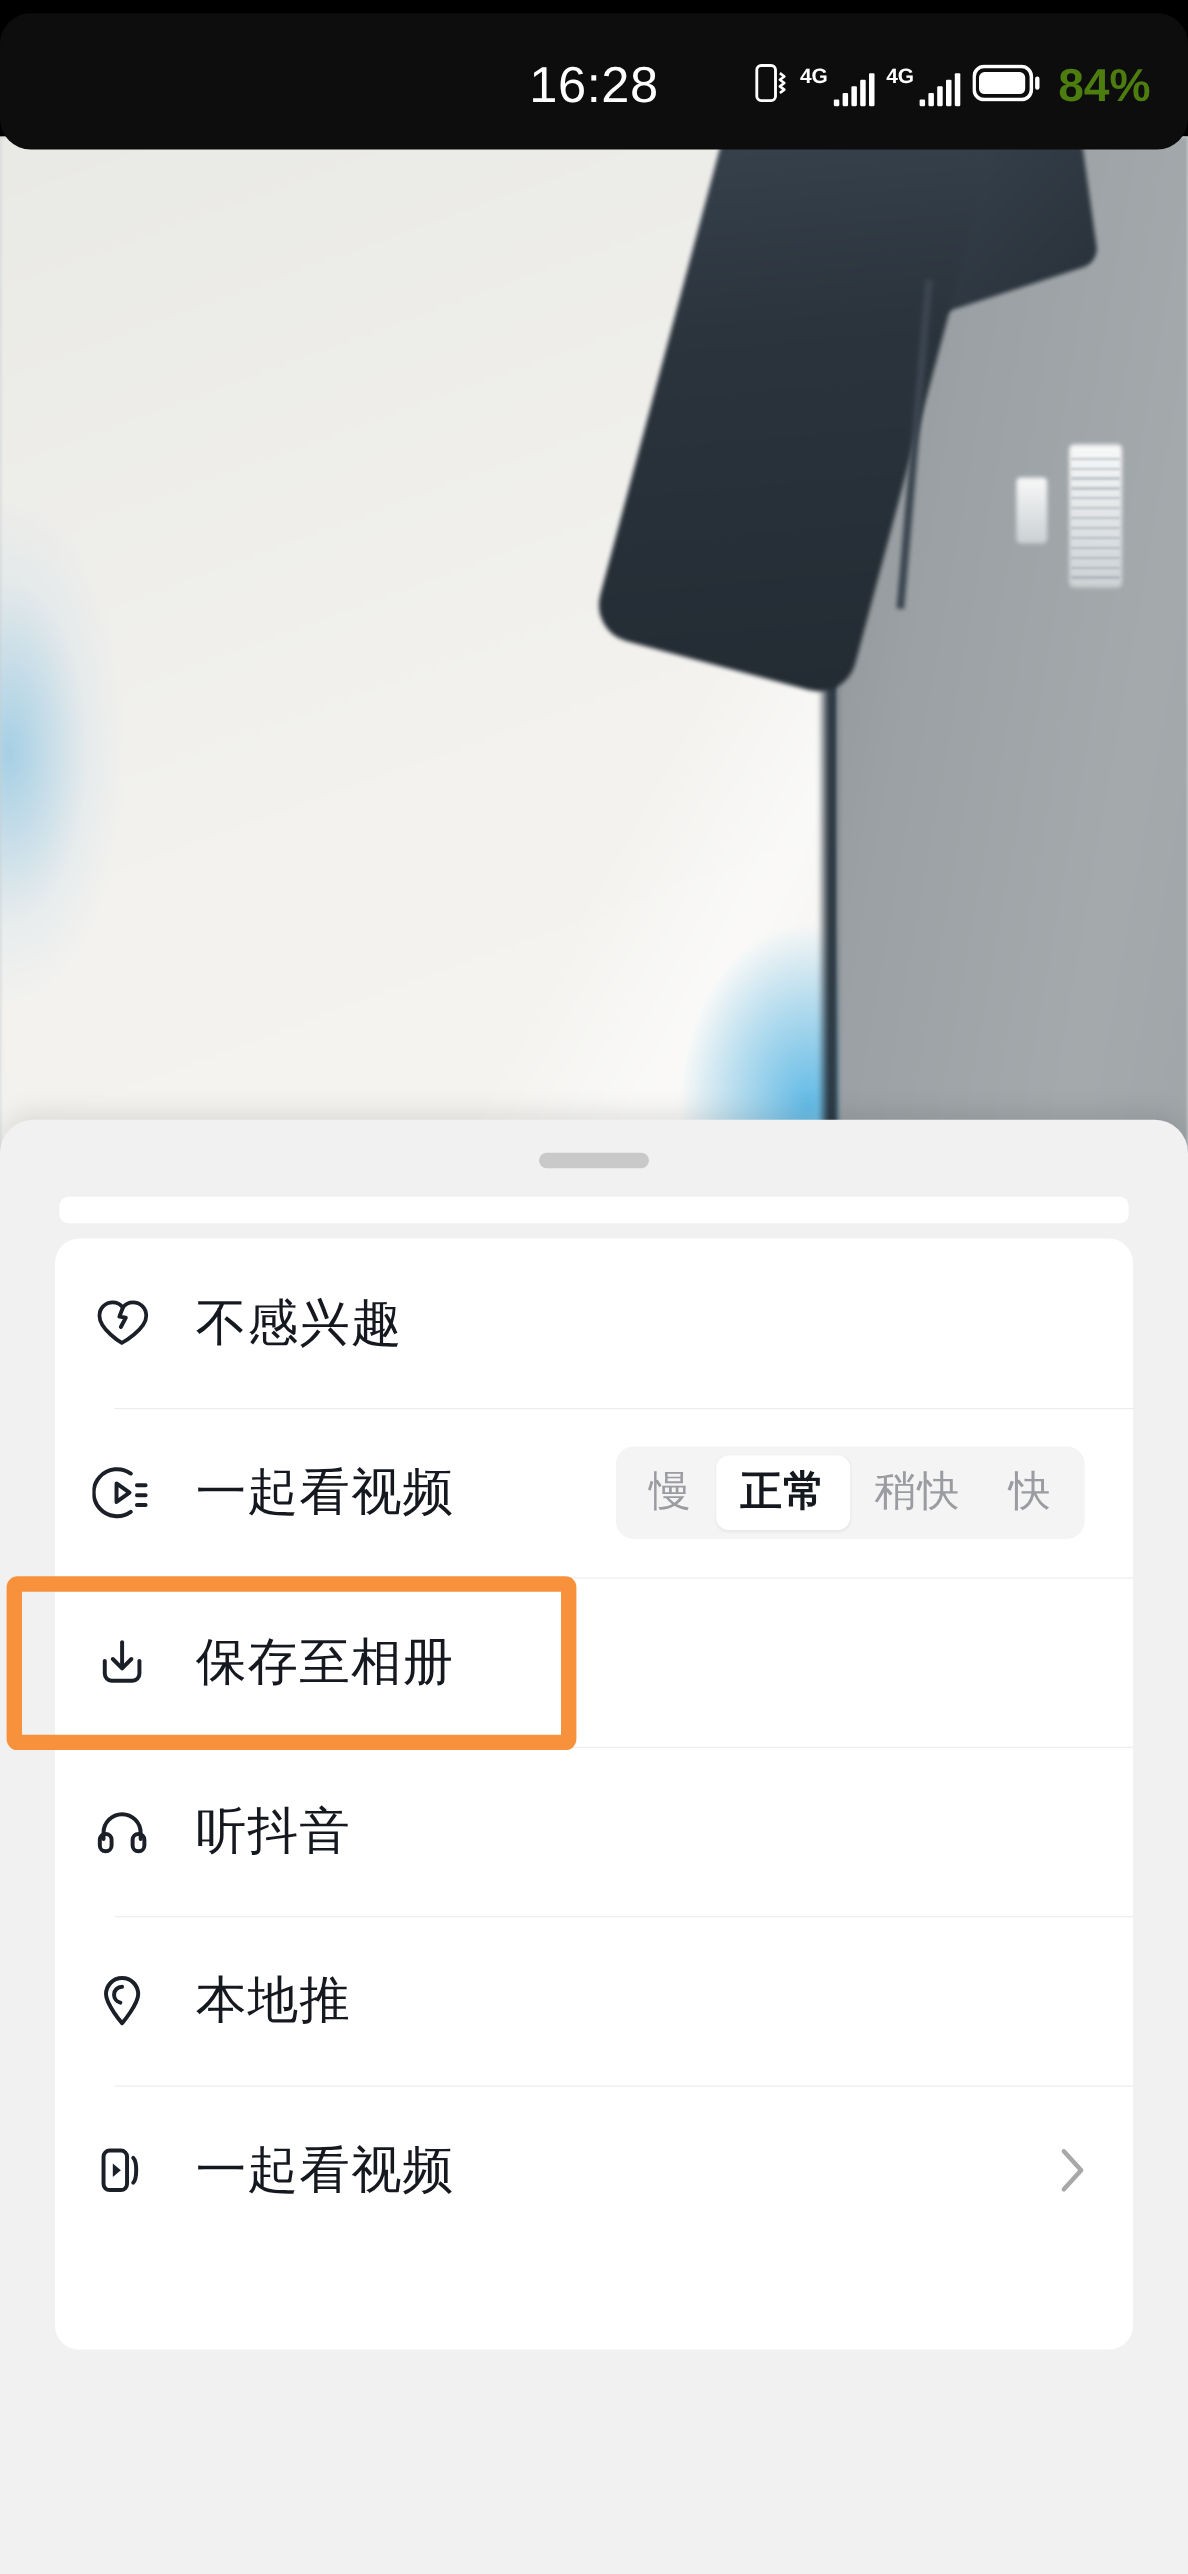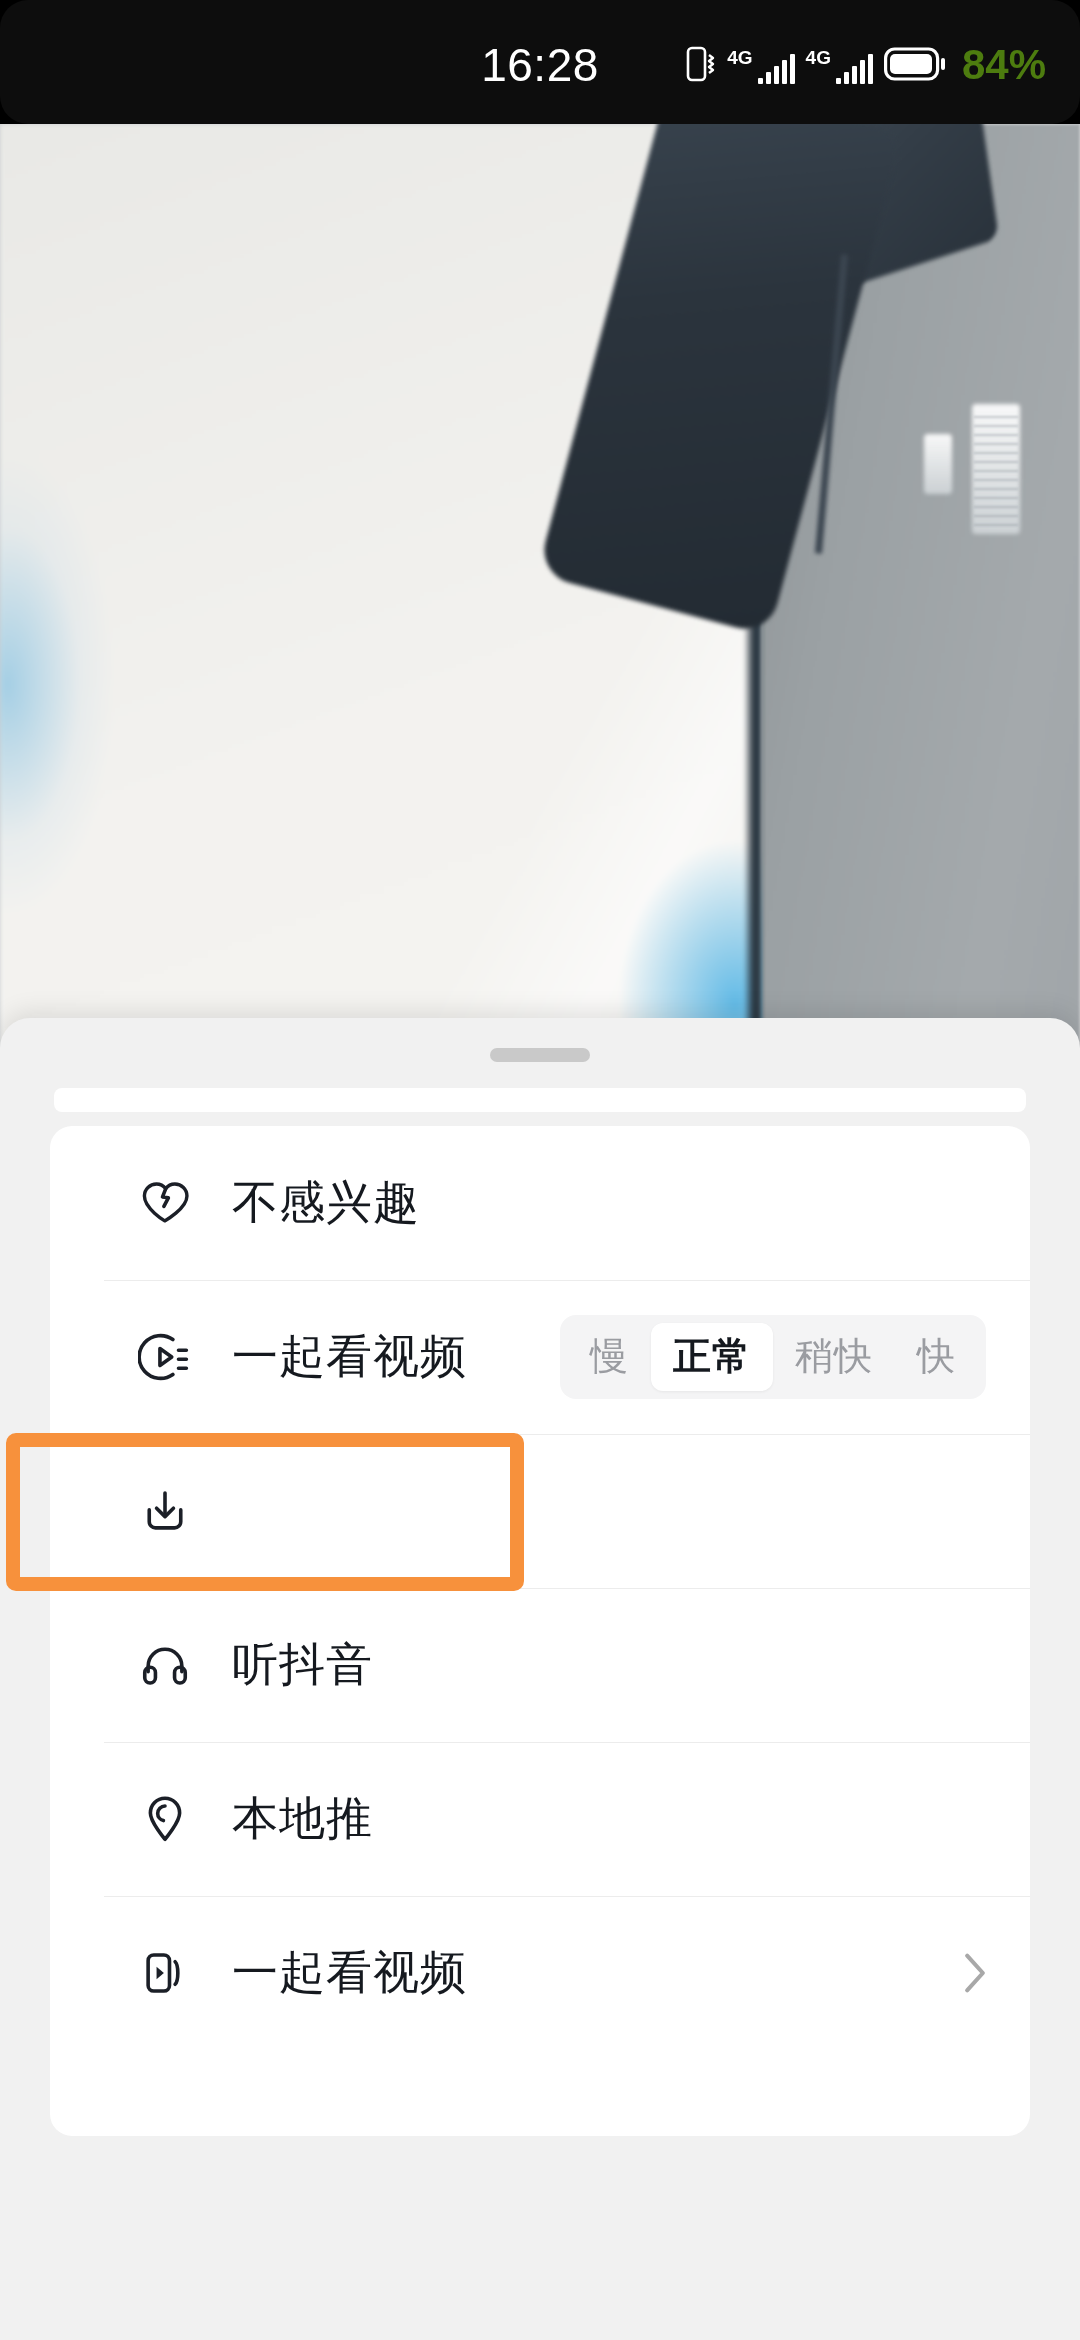--- a/index.html
+++ b/index.html
@@ -12,21 +12,21 @@
   }
   #phone {
     position:relative;
     width:1080px; height:2340px;
     background:#000;
     overflow:hidden;
   }
 
   
   #status-bar {
-    position:absolute; top:0; left:0;
+    position:absolute; top:12px; left:0;
     width:1080px; height:124px;
     background:#0d0d0d;
     display:flex; align-items:center; justify-content:center;
     z-index:40;
     border-radius:28px;
   }
   #status-time {
     color:#fff; font-size:46px; font-weight:500;
     letter-spacing:0.5px; line-height:1;
     margin-top:6px;
@@ -162,21 +162,21 @@
     width:980px; height:1010px;
     background:#fff;
     border-radius:22px;
     overflow:hidden;
   }
 
   .menu-row {
     position:relative;
     height:154px;
     display:flex; align-items:center;
-    padding-left:86px; padding-right:40px;
+    padding-left:32px; padding-right:40px;
   }
   .menu-row + .menu-row::before {
     content:"";
     position:absolute; top:0; left:54px; right:0;
     height:1px; background:#ececec;
   }
   .row-icon {
     width:58px; height:58px;
     flex:0 0 58px;
     display:flex; align-items:center; justify-content:center;
@@ -334,20 +334,21 @@
       </div>
 
       <div class="menu-row">
         <span class="row-icon">
           <svg viewBox="0 0 48 48" fill="none">
             <path d="M10 23v10.5A5.5 5.5 0 0 0 15.5 39h17a5.5 5.5 0 0 0 5.5-5.5V23" stroke="#1b1f27" stroke-width="3.2" stroke-linecap="round" stroke-linejoin="round"></path>
             <path d="M24 8v20" stroke="#1b1f27" stroke-width="3.2" stroke-linecap="round"></path>
             <path d="M16.5 21.5 24 29l7.5-7.5" stroke="#1b1f27" stroke-width="3.2" stroke-linecap="round" stroke-linejoin="round"></path>
           </svg>
         </span>
+        <span class="row-label">保存至相册</span>
       </div>
 
 
       <div class="menu-row">
         <span class="row-icon">
           <svg viewBox="0 0 48 48" fill="none">
             <path d="M9 30v-5a15 15 0 0 1 30 0v5" stroke="#1b1f27" stroke-width="3.2" stroke-linecap="round"></path>
             <rect x="6" y="26" width="9.5" height="14" rx="4.7" stroke="#1b1f27" stroke-width="3.2"></rect>
             <rect x="32.5" y="26" width="9.5" height="14" rx="4.7" stroke="#1b1f27" stroke-width="3.2"></rect>
           </svg>

